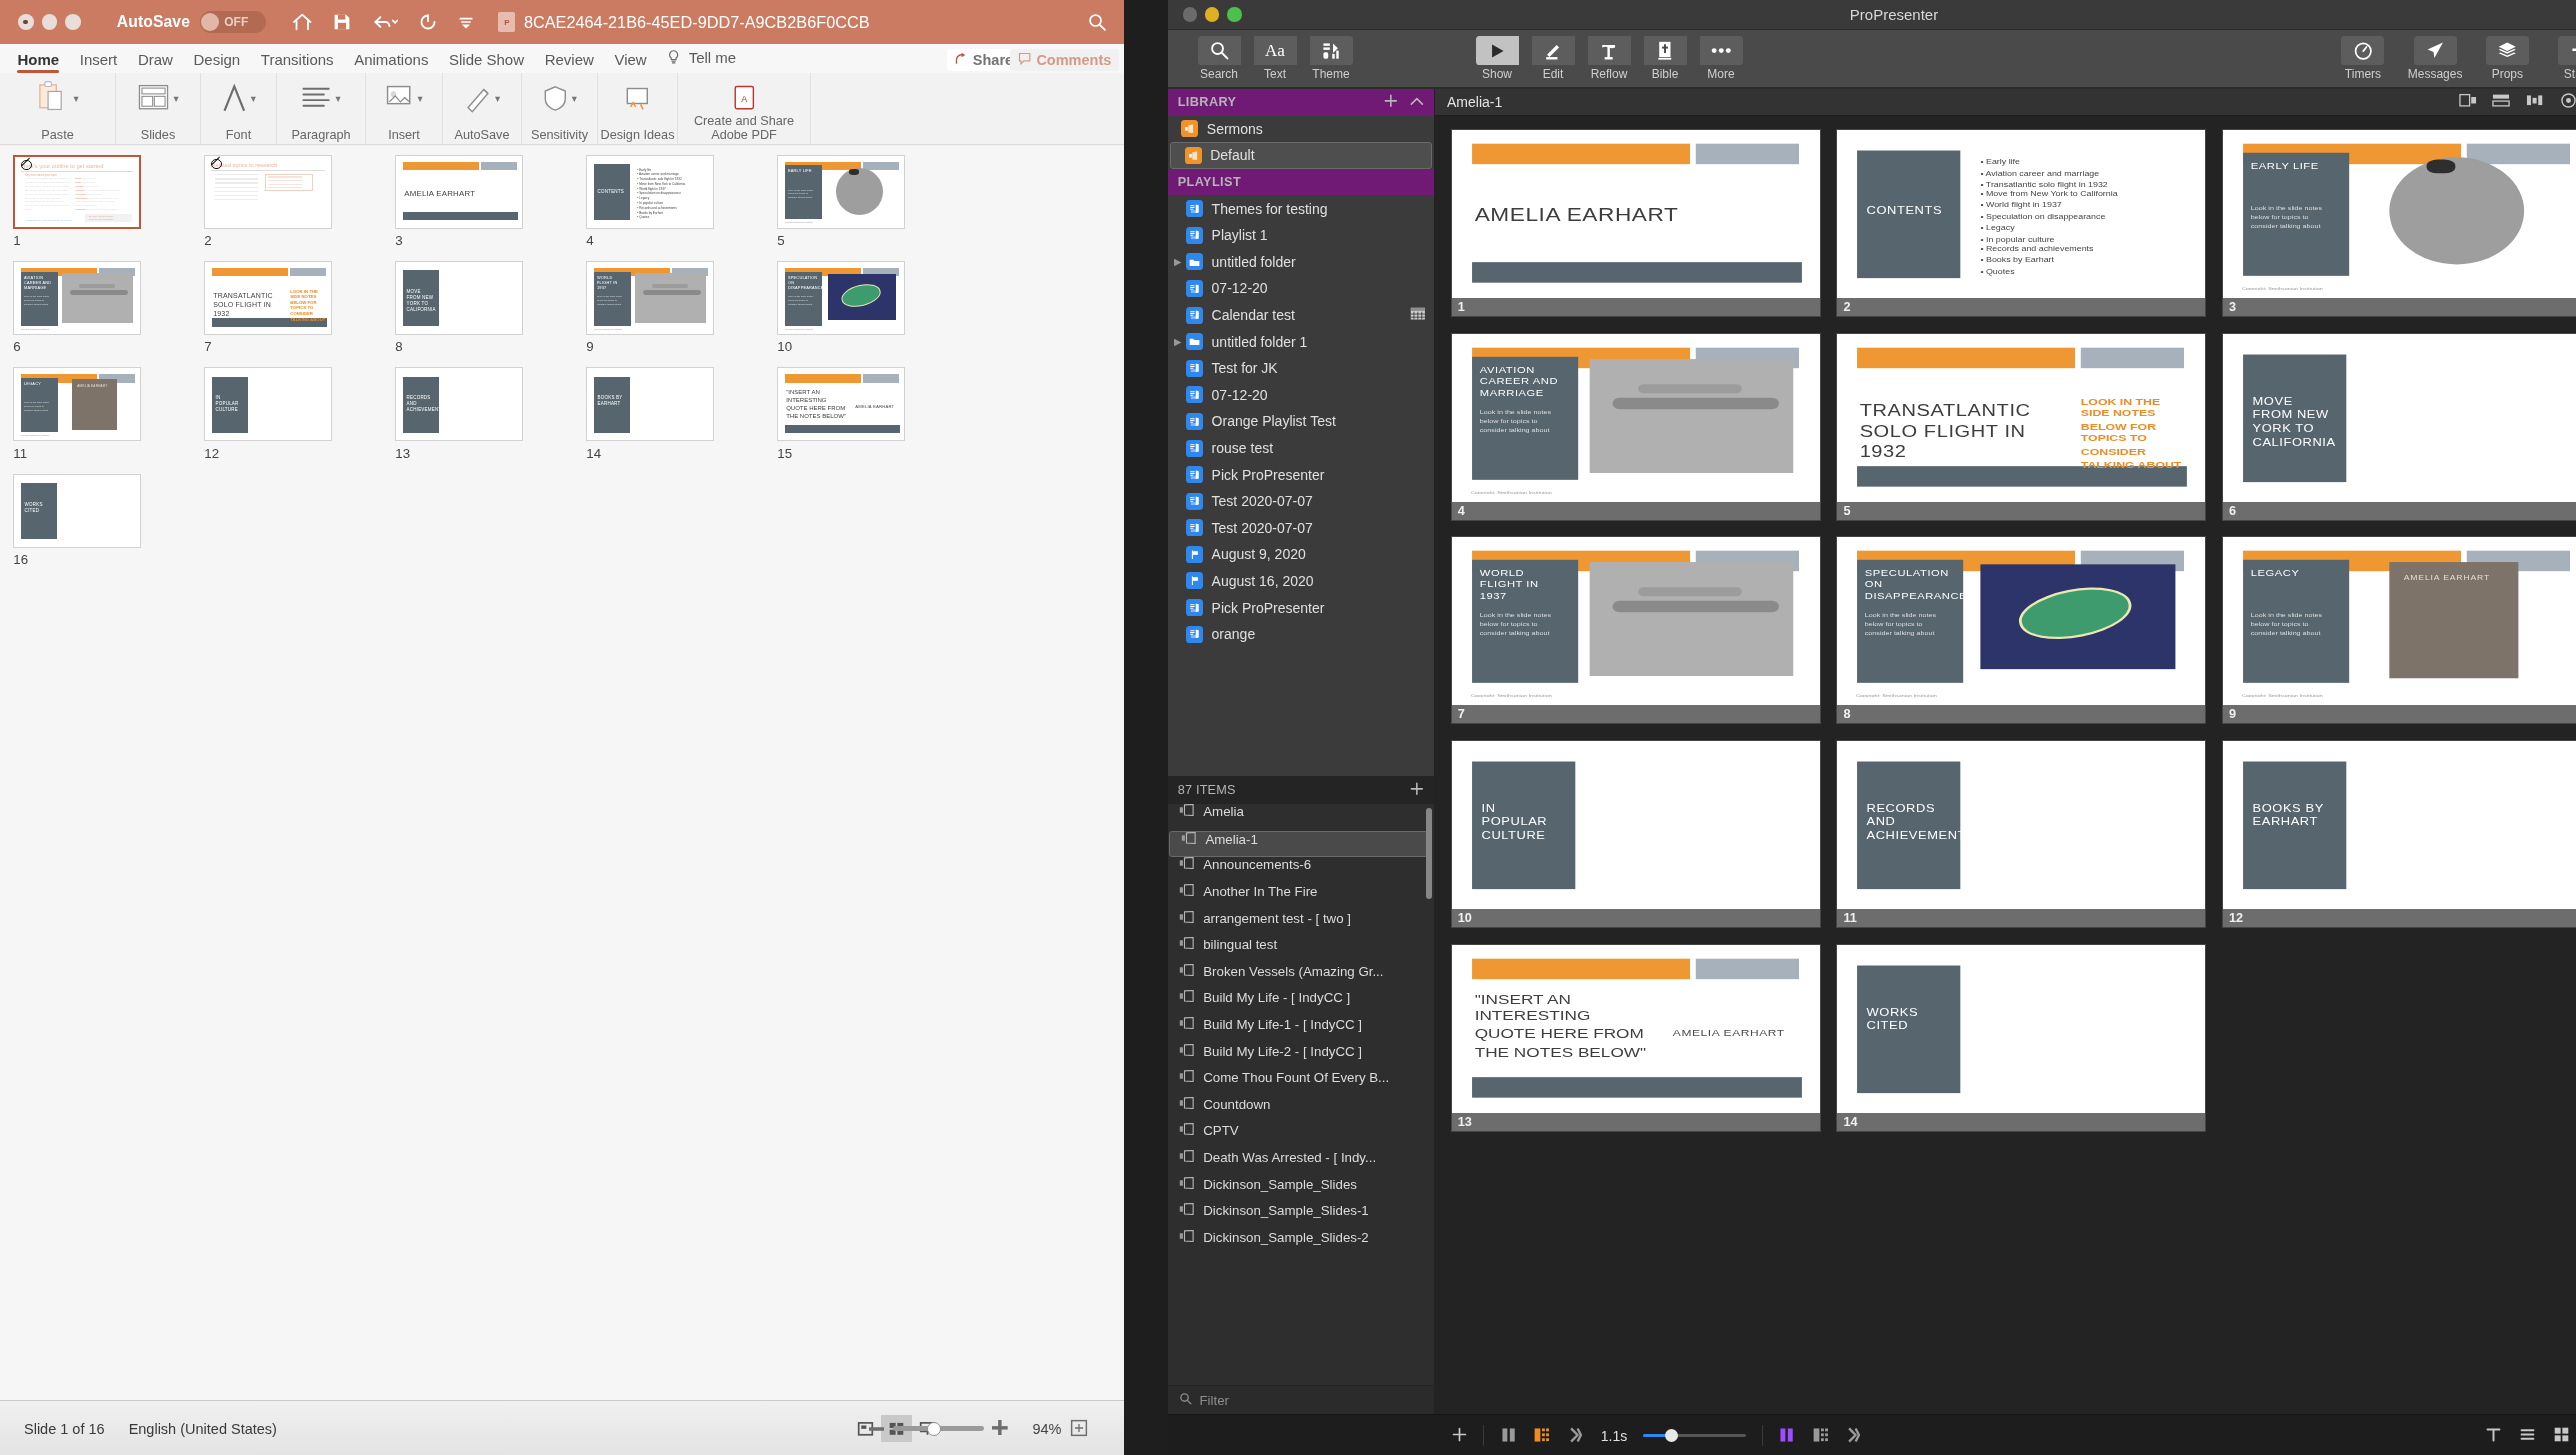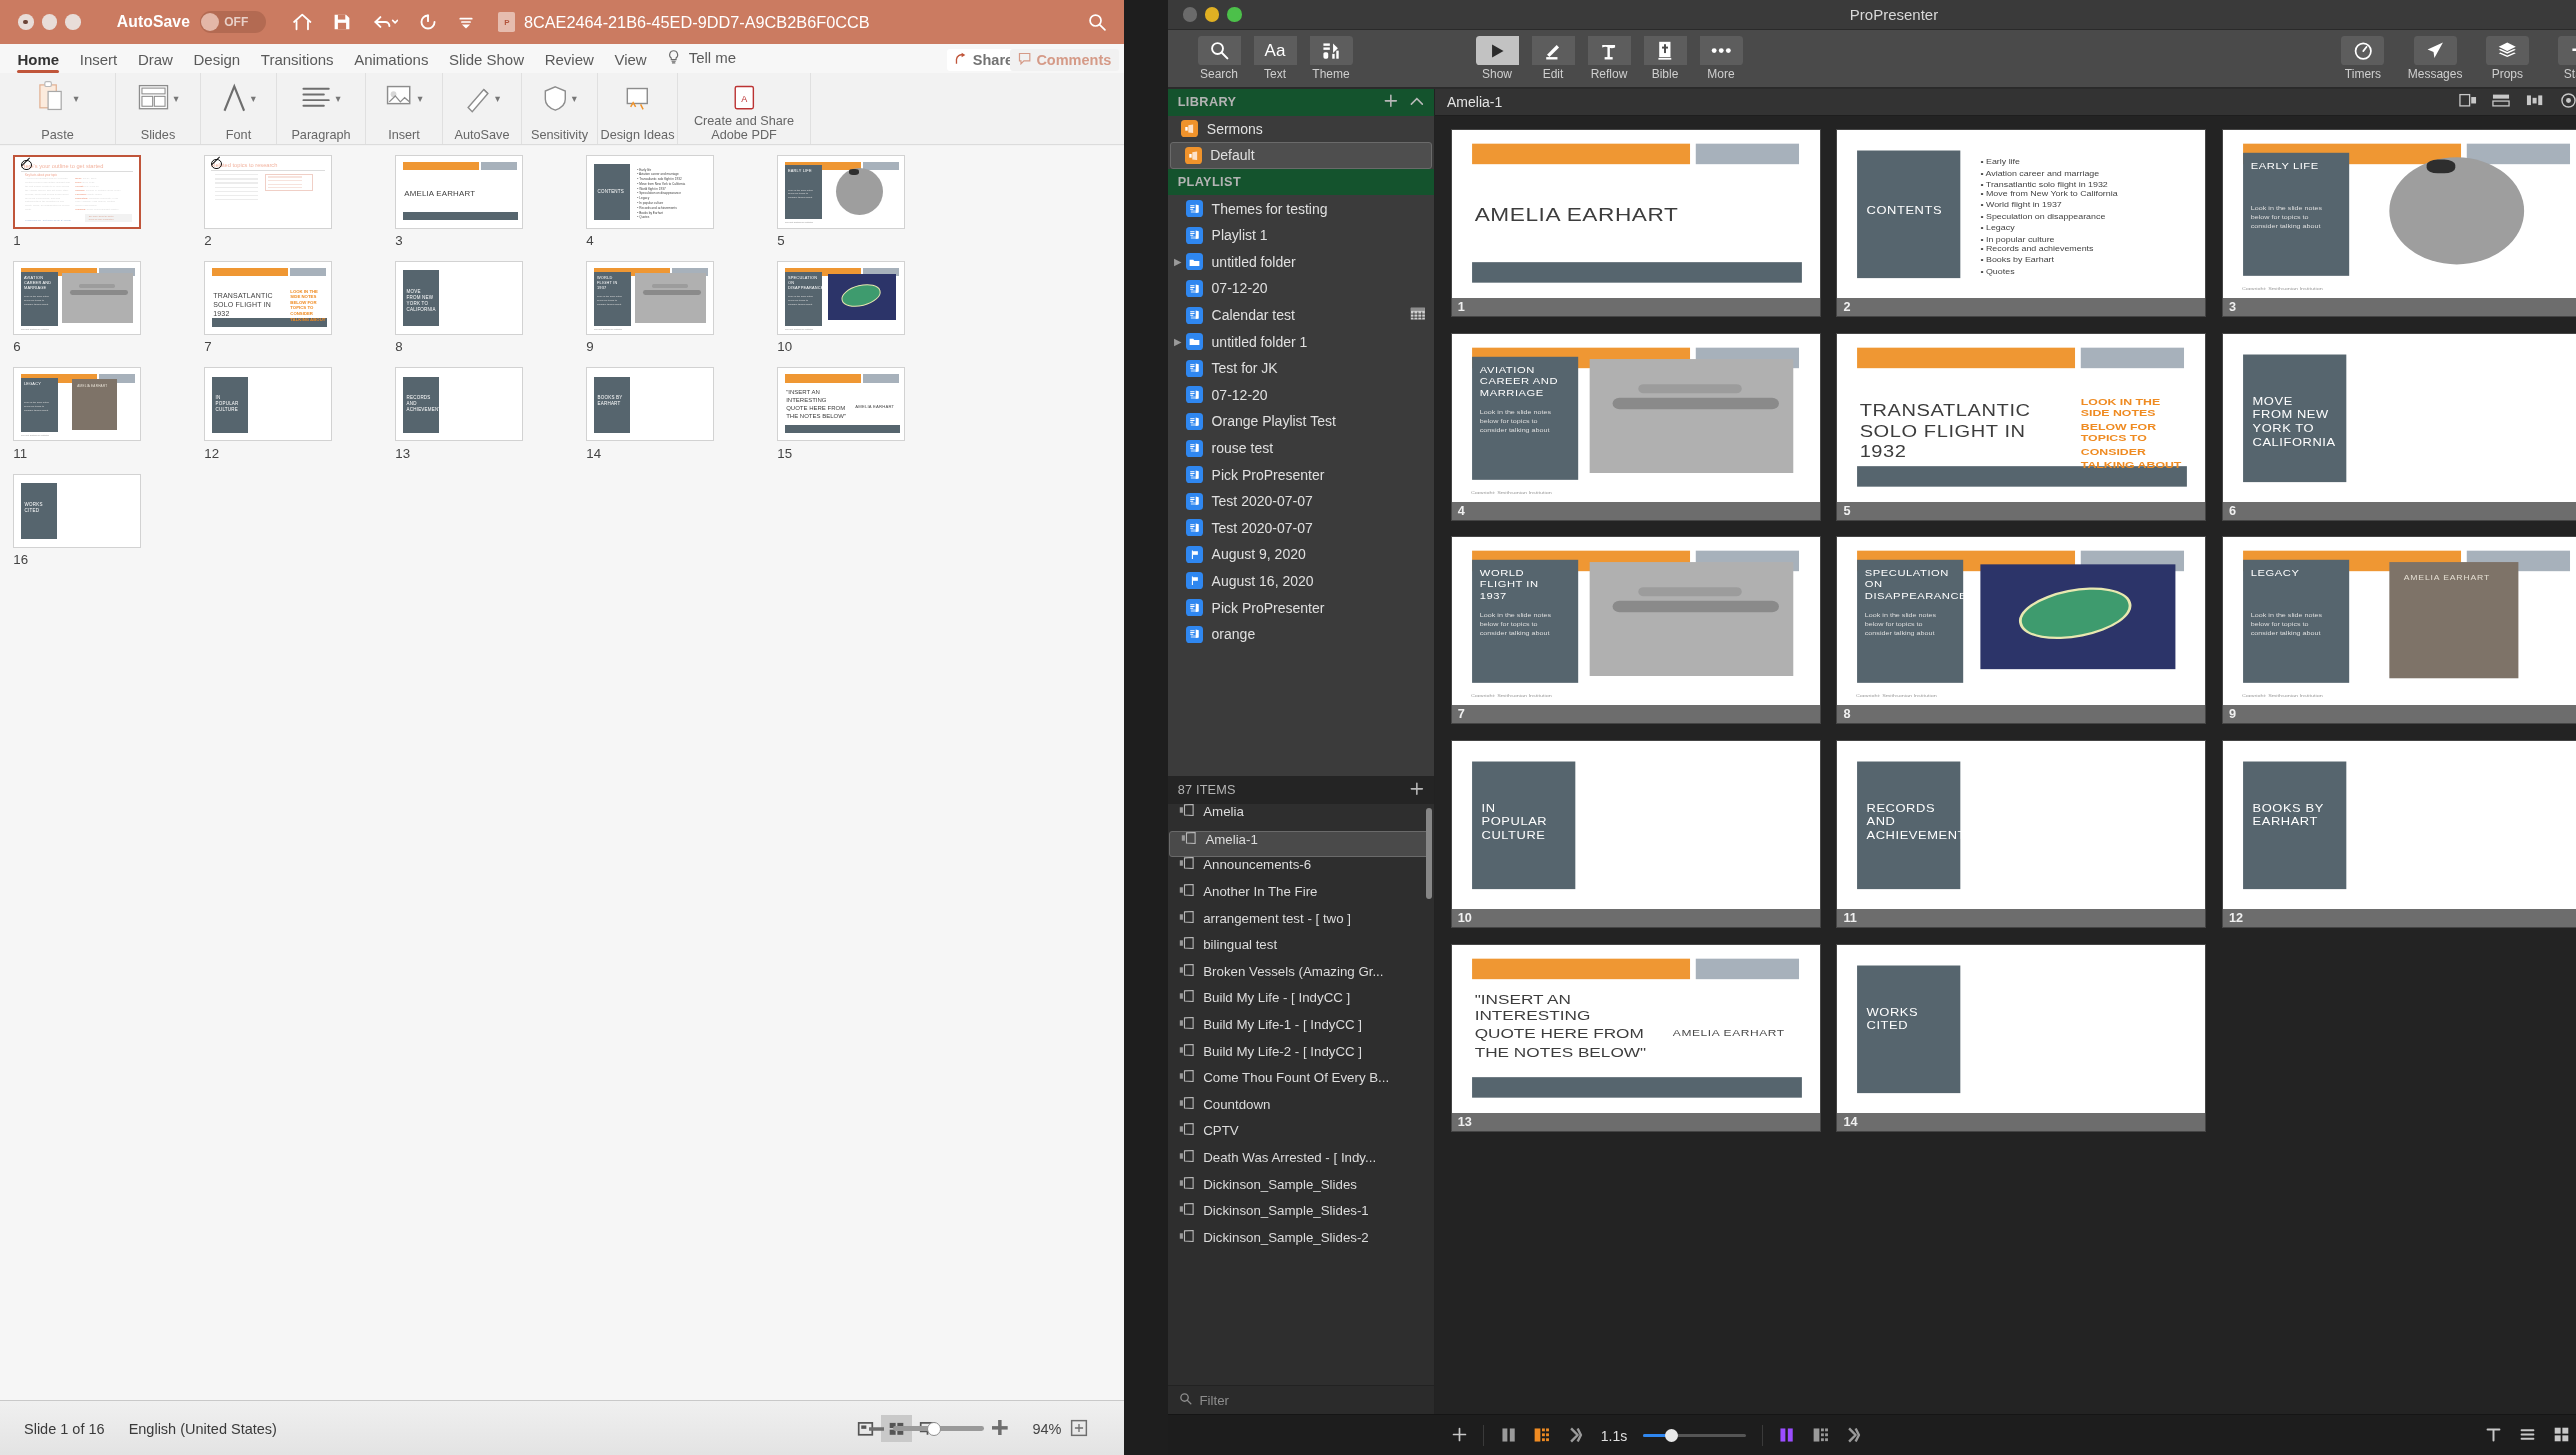--- a/index.html
+++ b/index.html
@@ -92,31 +92,31 @@
   .pt{width:14.5px;height:14.5px;border-radius:50%;}
   .pp-appname{position:absolute;left:0;right:0;text-align:center;font-size:15px;color:#d8d8d8;}
   .pp-toolbar{height:58px;background:#4a4a4a;display:flex;align-items:center;position:relative;
       border-bottom:0.6px solid #2a2a2a;}
   .tgrp{display:flex;}
   .tbtn{display:flex;flex-direction:column;align-items:center;justify-content:center;
       width:56px;}
   .tbtn .bx{width:43px;height:29px;background:#5d5d5d;display:flex;align-items:center;justify-content:center;}
   .tbtn .bx.lit{background:#c2c2c2;}
   .tbtn .lab{font-size:12px;color:#cfcfcf;margin-top:1.8px;}
-  .tgrp.joined .bx{border-radius:0;}
+  .tgrp.joined .bx{border-radius:0;font-family:Liberation Serif, serif;}
   .tgrp.joined .tbtn:first-child .bx{border-radius:3.6px 0 0 3.6px;}
   .tgrp.joined .tbtn:last-child .bx{border-radius:0 3.6px 3.6px 0;}
   .tgrp.sep .bx{border-radius:3.6px;}
   .tgrp.sep .tbtn{width:65px;}
 
   .pp-body{position:absolute;left:0;top:89px;right:0;bottom:42px;display:flex;}
   .pp-left{width:267px;background:#3b3b3b;display:flex;flex-direction:column;
       border-right:0.6px solid #222;}
   .lib-head{height:26.6px;display:flex;align-items:center;padding:0 9.7px;font-size:12.7px;
-      color:#b4b4b4;font-weight:bold;letter-spacing:0.4px;background:#14532d;}
+      color:#b4b4b4;font-weight:bold;letter-spacing:0.4px;background:#701a75;}
   .lib-head .sp{flex:1;}
   .lrow{height:26.6px;display:flex;align-items:center;padding-left:13.3px;font-size:14px;color:#e0e0e0;}
   .lrow.sel{background:#4e4e4e;border:0.6px solid #6a6a6a;border-radius:3px;margin:0 2.4px;}
   .ico-lib{width:17px;height:17px;border-radius:3.6px;background:#f0932b;margin-right:8.5px;
      display:flex;align-items:center;justify-content:center;flex:none;}
   .ico-pl{width:17px;height:17px;border-radius:3.6px;background:#2f87f0;margin-right:8.5px;
      display:flex;align-items:center;justify-content:center;flex:none;}
   .disc{width:9.7px;margin-right:3.6px;color:#9a9a9a;font-size:9.7px;flex:none;text-align:center;}
   .items-head{height:28px;background:#242424;display:flex;align-items:center;padding:0 9.7px;
       font-size:12.7px;color:#b4b4b4;letter-spacing:0.2px;}

